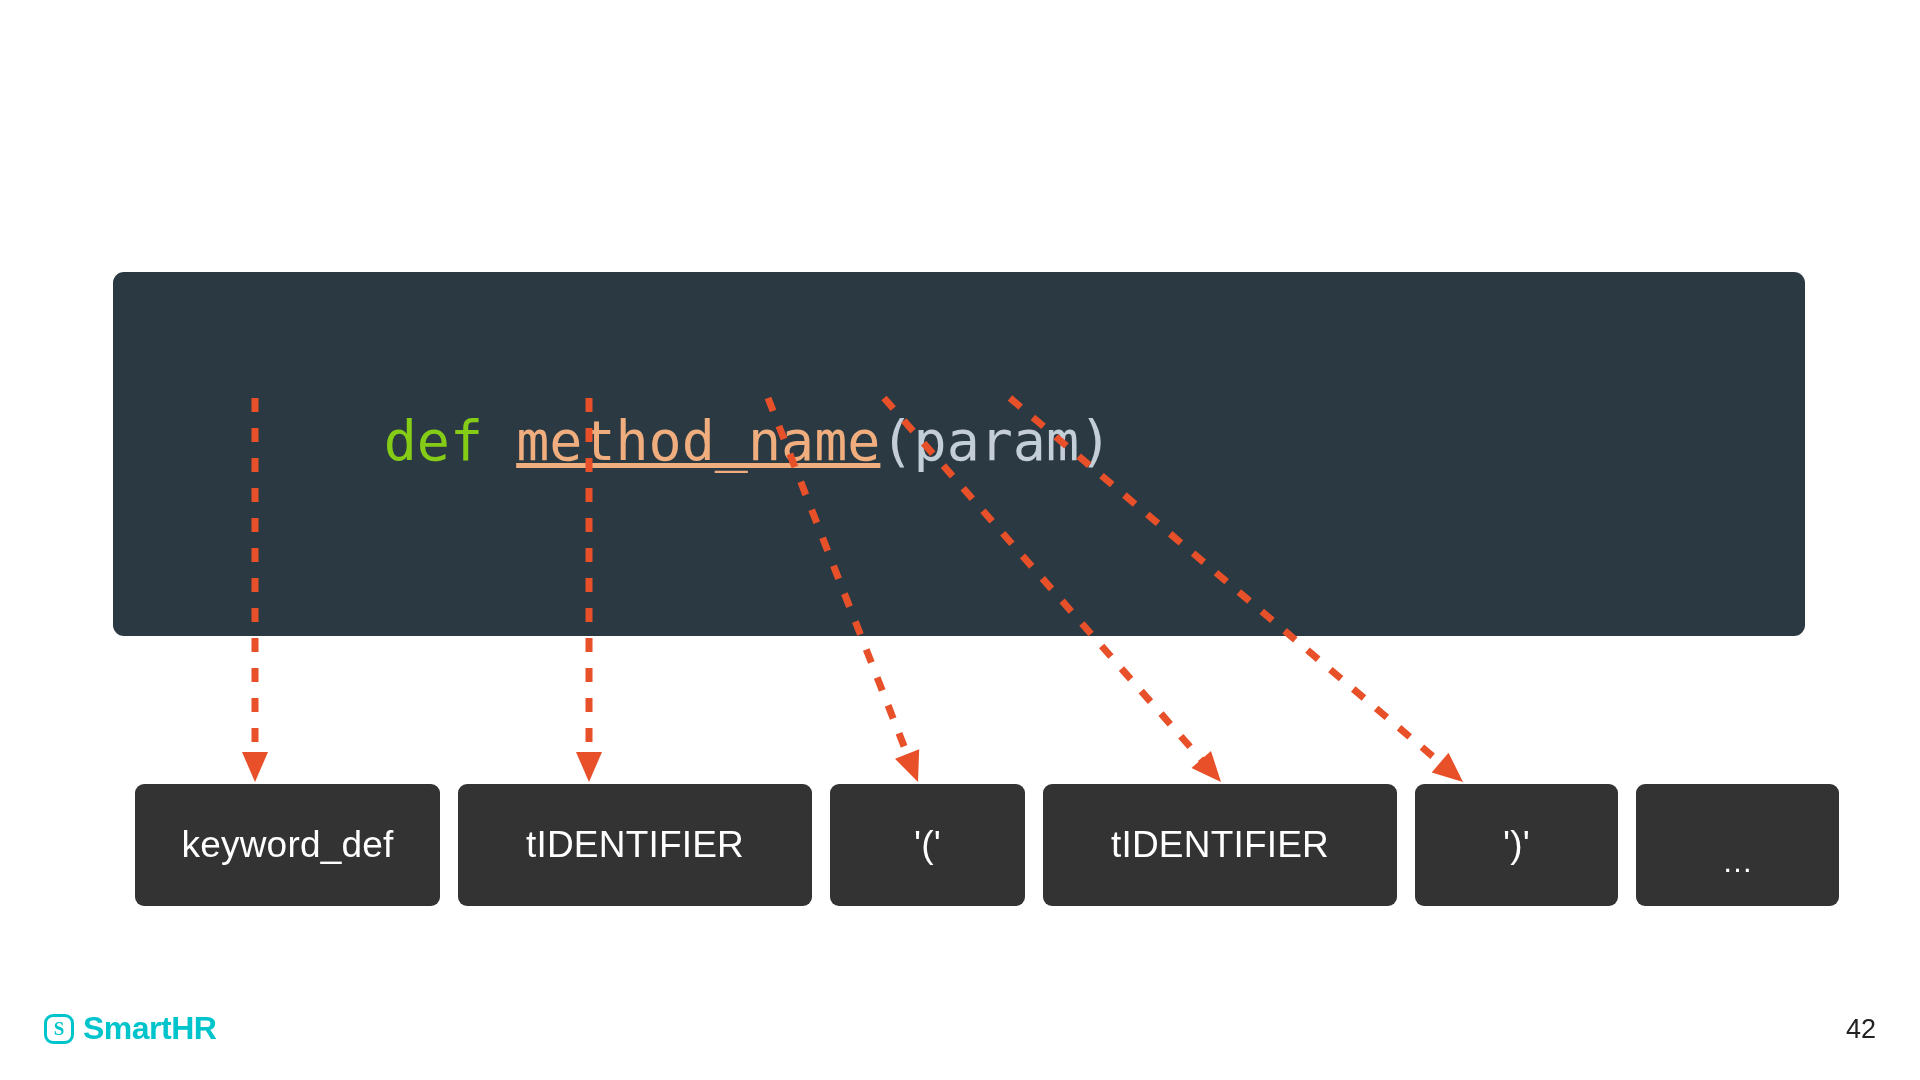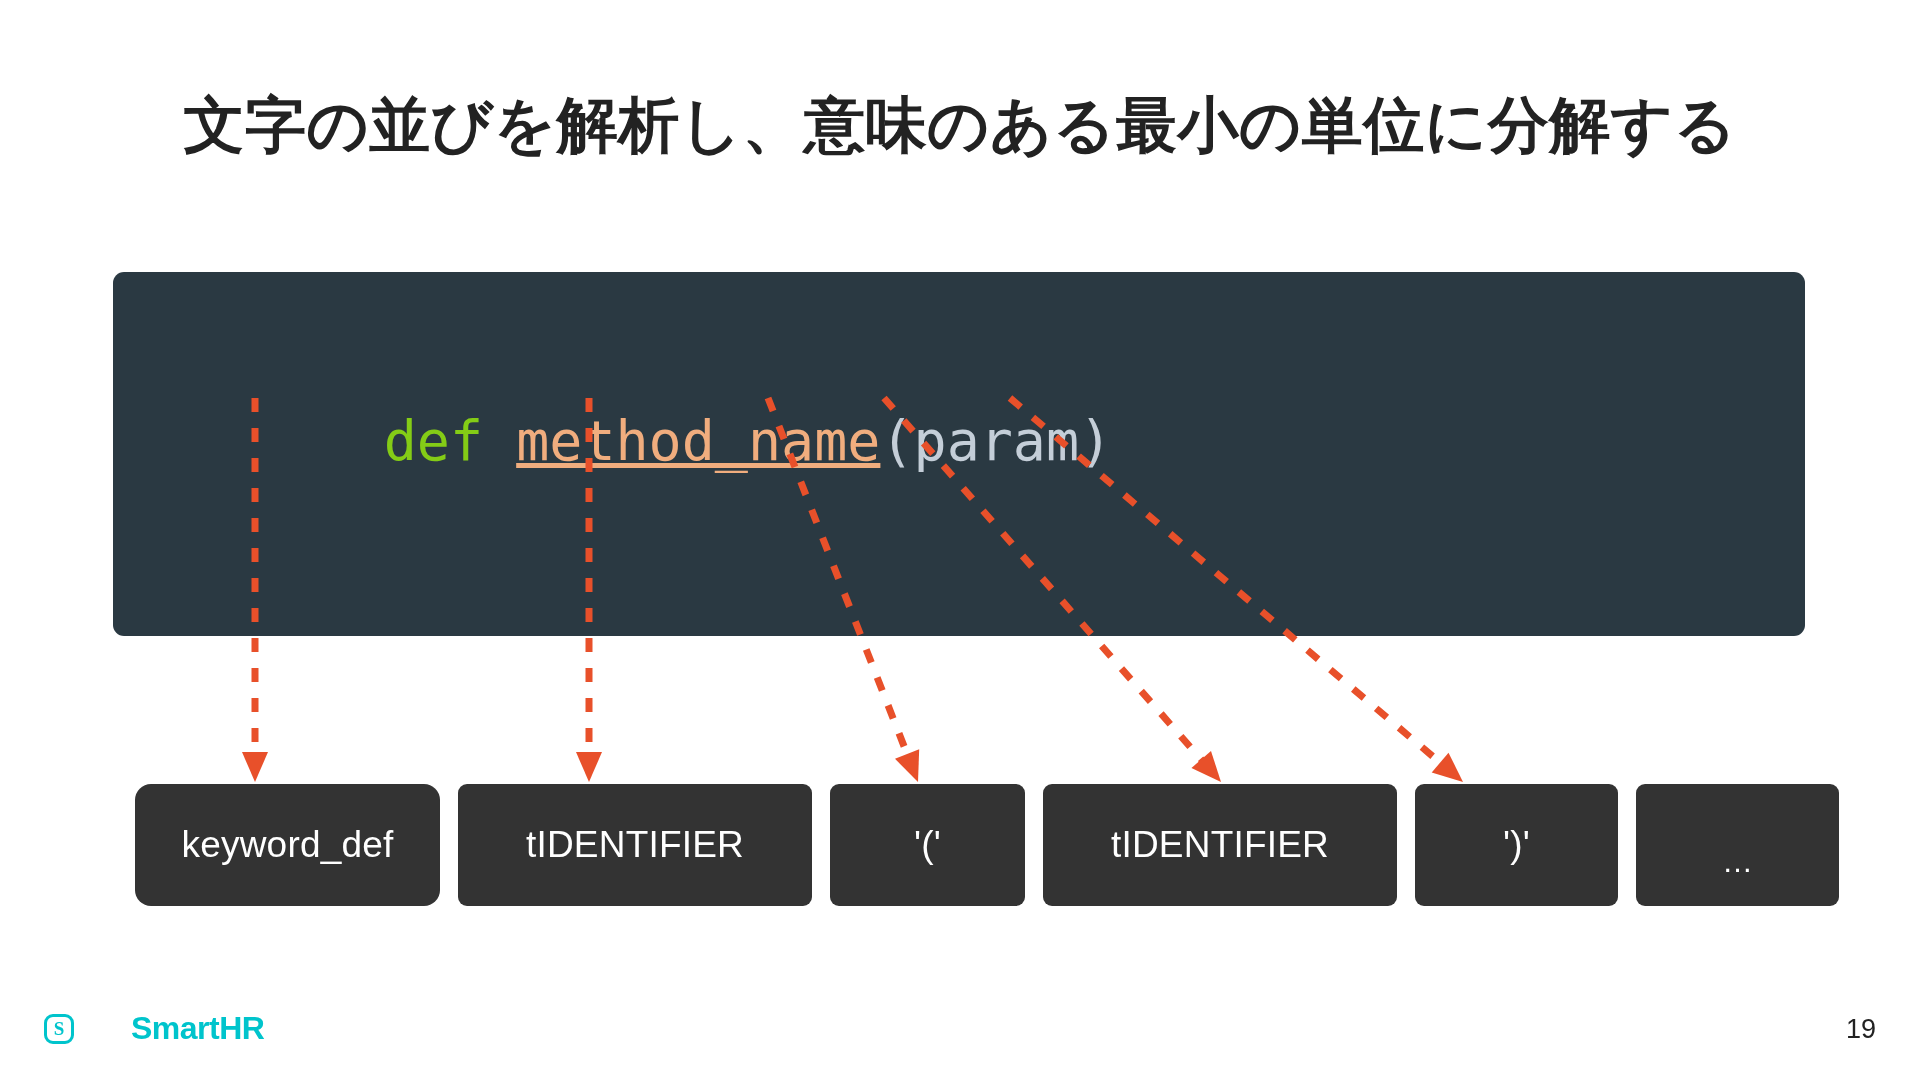--- a/index.html
+++ b/index.html
@@ -127,37 +127,35 @@
     font-weight: bold;
     font-family: "Liberation Serif", serif;
     line-height: 1;
   }
   #logo-text {
     color: #00C4CC;
     font-size: 32px;
     font-weight: bold;
     font-family: "Liberation Sans", sans-serif;
     letter-spacing: -0.5px;
-    margin-left: 48px;
   }
   #page-number {
     position: absolute;
     right: 44px;
     top: 1014px;
     color: #222222;
     font-size: 27px;
     font-family: "Liberation Sans", sans-serif;
   }
 </style>
 </head>
 <body>
 
 <div id="slide">
 
-  <div id="slide-title">文字の並びを解析し、意味のある最小の単位に分解する</div>
 
   <div id="code-block">
     <div class="code-line">
       <span class="tok-kw">def</span><span class="tok-plain"> </span><span class="tok-method">method_name</span><span class="tok-plain">(param)</span>
     </div>
     <div class="code-line">
       
     </div>
 
   </div>
@@ -179,21 +177,21 @@
         <line x1="884" y1="398" x2="1206.158719724031" y2="765.0888675787179" stroke="#E8502A" stroke-width="7" stroke-dasharray="14 16" stroke-linecap="butt"></line>
         <polygon points="1221,782 1191.440749788634,768.0267853755171 1210.982502808782,750.8768615010641" fill="#E8502A"></polygon>
       </g>
       <g>
         <line x1="1010" y1="398" x2="1445.836749550059" y2="767.4510194861427" stroke="#E8502A" stroke-width="7" stroke-dasharray="14 16" stroke-linecap="butt"></line>
         <polygon points="1463,782 1431.7095884365165,772.5179040192673 1448.521743696974,752.6848146104466" fill="#E8502A"></polygon>
       </g>
     </svg>
 
   <div id="token-row">
-      <div class="token-box" style="left: 135px; width: 305px; background: rgb(51, 51, 51); border-radius: 16px;">
+      <div class="token-box" style="left: 135px; width: 305px; background: rgb(51, 51, 51);">
         <span>keyword_def</span>
       </div>
       <div class="token-box" style="left: 458px; width: 354px; background: rgb(51, 51, 51);">
         <span>tIDENTIFIER</span>
       </div>
       <div class="token-box" style="left: 830px; width: 195px; background: rgb(51, 51, 51);">
         <span>'('</span>
       </div>
       <div class="token-box" style="left: 1043px; width: 354px; background: rgb(51, 51, 51);">
         <span>tIDENTIFIER</span>
@@ -204,15 +202,15 @@
       <div class="token-box ellipsis" style="left: 1636px; width: 203px; background: rgb(51, 51, 51);">
         <span>…</span>
       </div>
     </div>
 
   <div id="logo">
     <span id="logo-mark">S</span>
     <span id="logo-text">SmartHR</span>
   </div>
 
-  <div id="page-number">19</div>
+  <div id="page-number">42</div>
 
 </div>
 
 </body></html>

